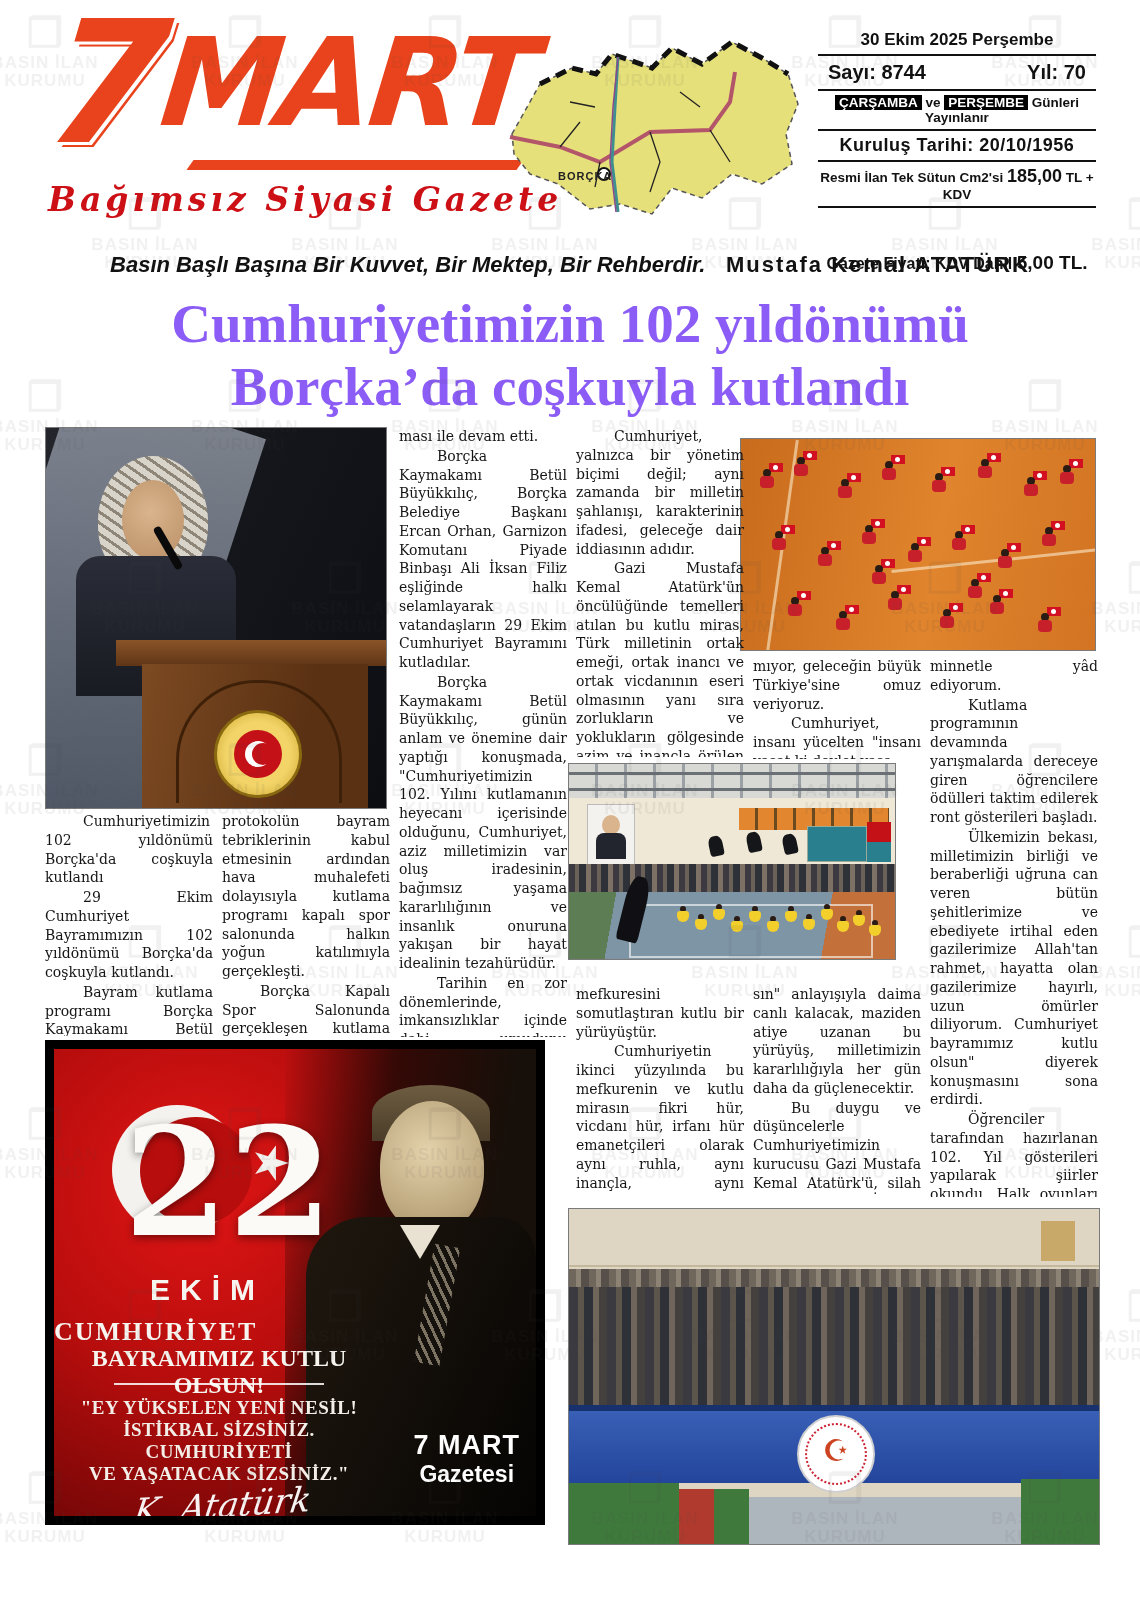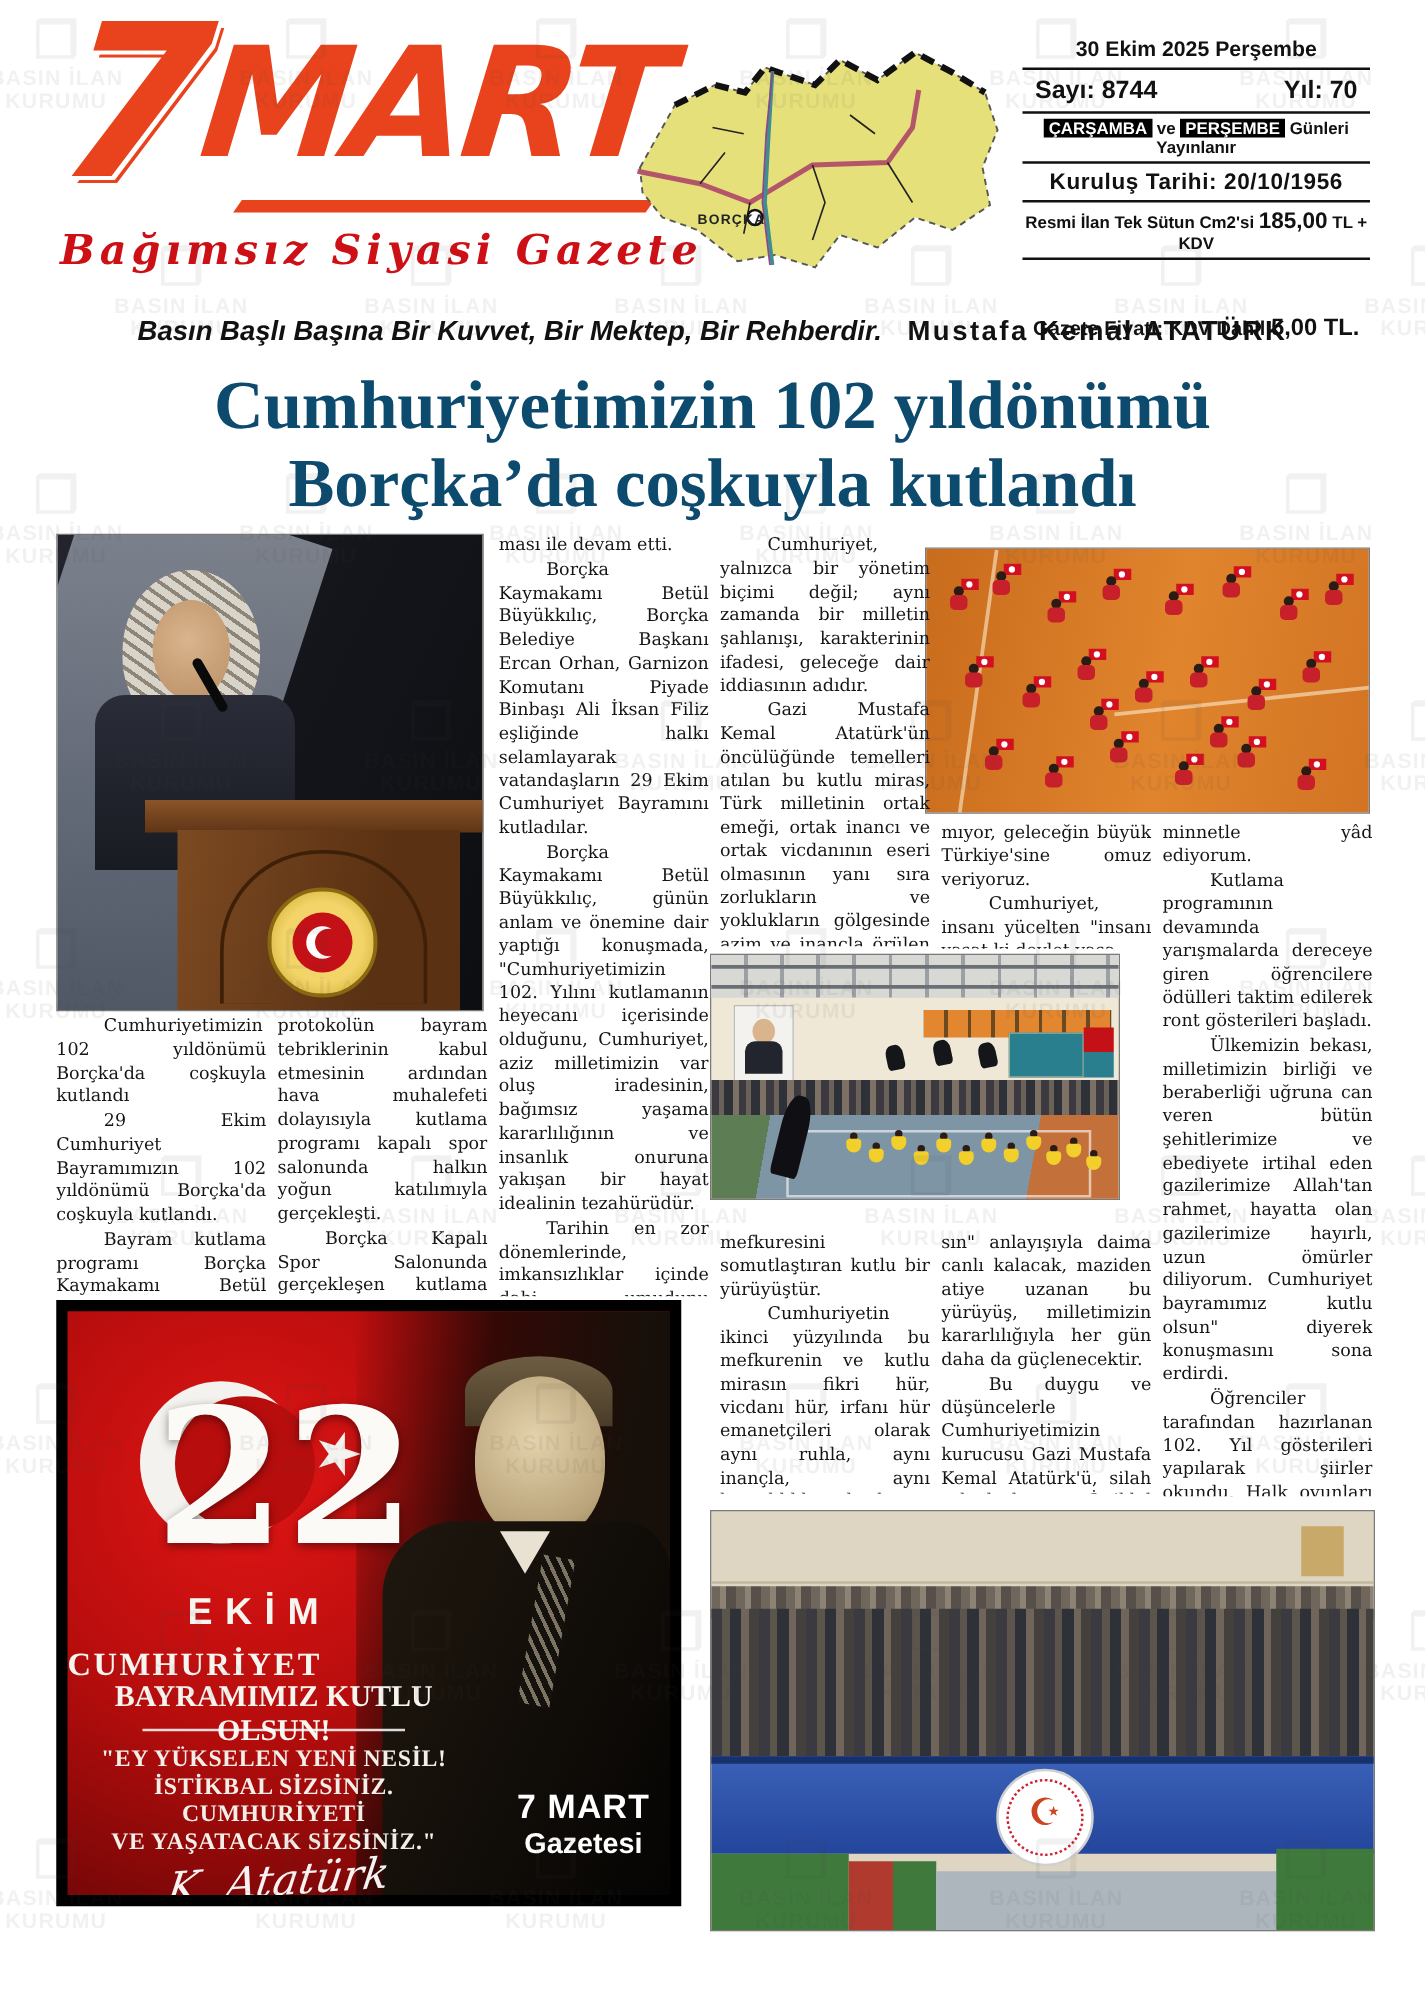--- a/index.html
+++ b/index.html
@@ -41,21 +41,21 @@
   #info-ad{font-size:13.5px;font-weight:bold;}
   #info-ad .big{font-size:18px;}
   #info-price{font-size:16px;font-weight:bold;margin-top:40px;}
   #info-price .big{font-size:19px;}
 
   
   #motto{left:0;top:252px;width:1140px;text-align:center;white-space:nowrap;}
   #motto-quote{font-style:italic;font-weight:bold;font-size:22px;}
   #motto-author{font-weight:bold;font-size:22px;margin-left:16px;letter-spacing:2px;}
   #headline{left:0;top:292px;width:1140px;text-align:center;
-     font-family:"Liberation Serif",serif;font-weight:bold;color:#0c4a6e;
+     font-family:"Liberation Serif",serif;font-weight:bold;color:#8b5cf6;
      font-size:55px;line-height:63px;}
 
   
   .colblock{position:absolute;width:168px;font-family:"DejaVu Serif",serif;
      font-size:14px;line-height:1.34;text-align:justify;color:#151515;overflow:hidden;}
   .colblock p{margin:0 0 1px 0;text-indent:38px;}
   .colblock p.np{text-indent:0;}
 
   
   .photo{position:absolute;overflow:hidden;border:1px solid #7a7a7a;box-sizing:border-box;}

